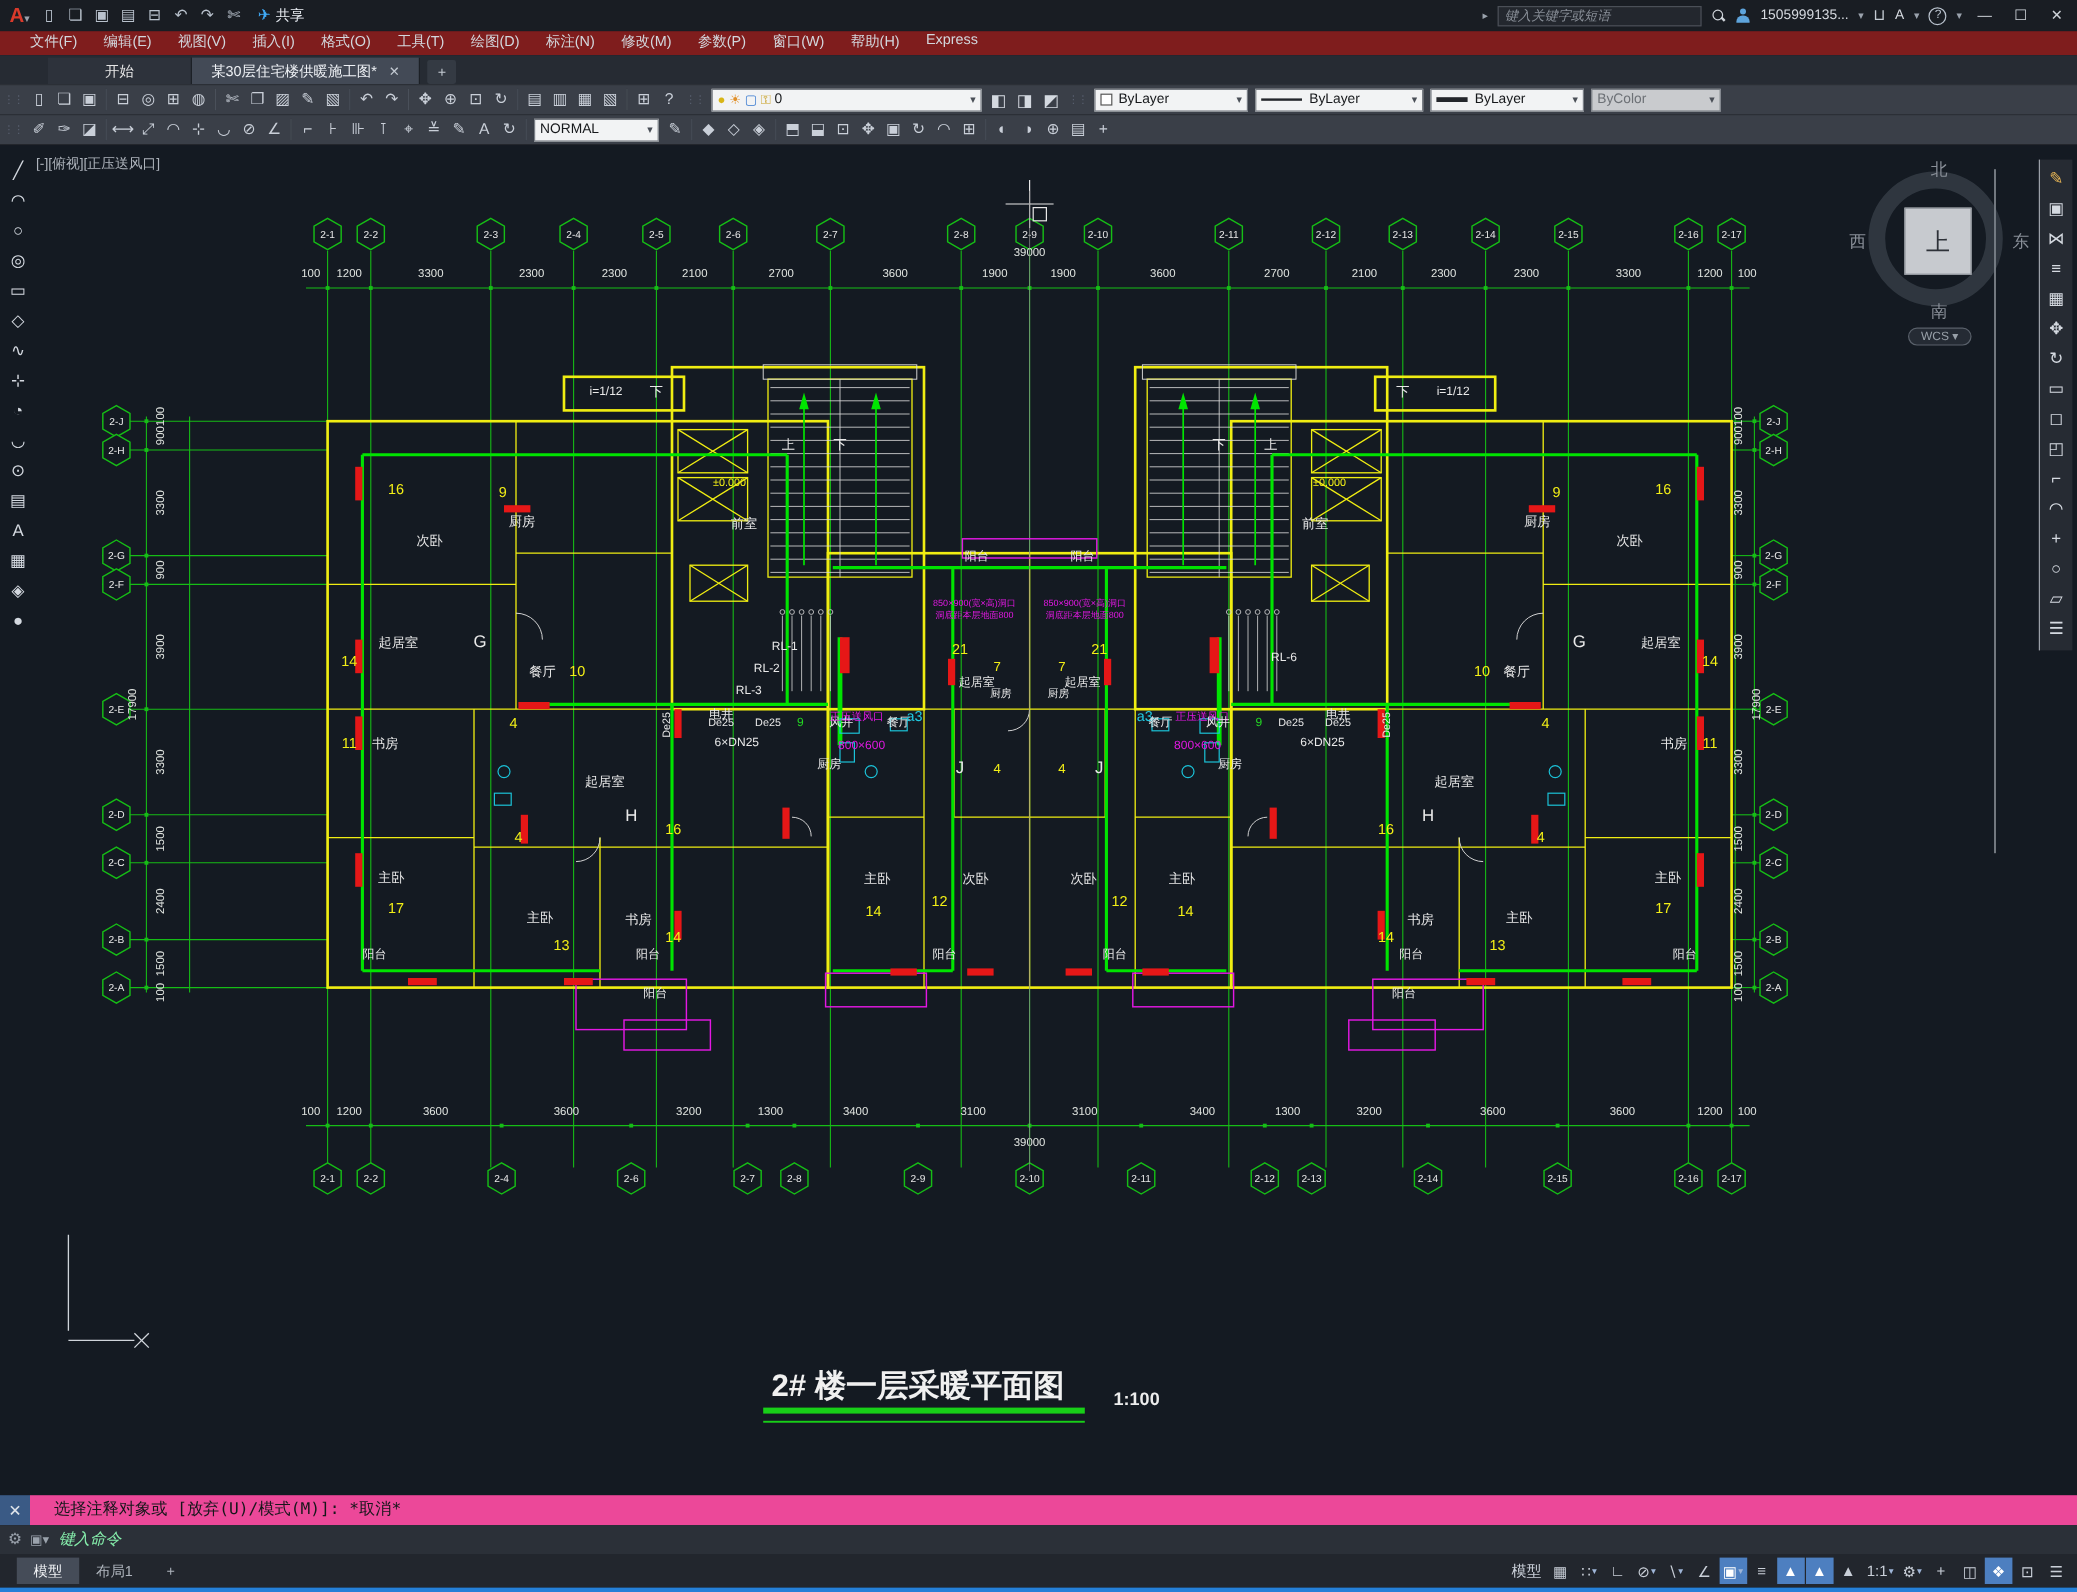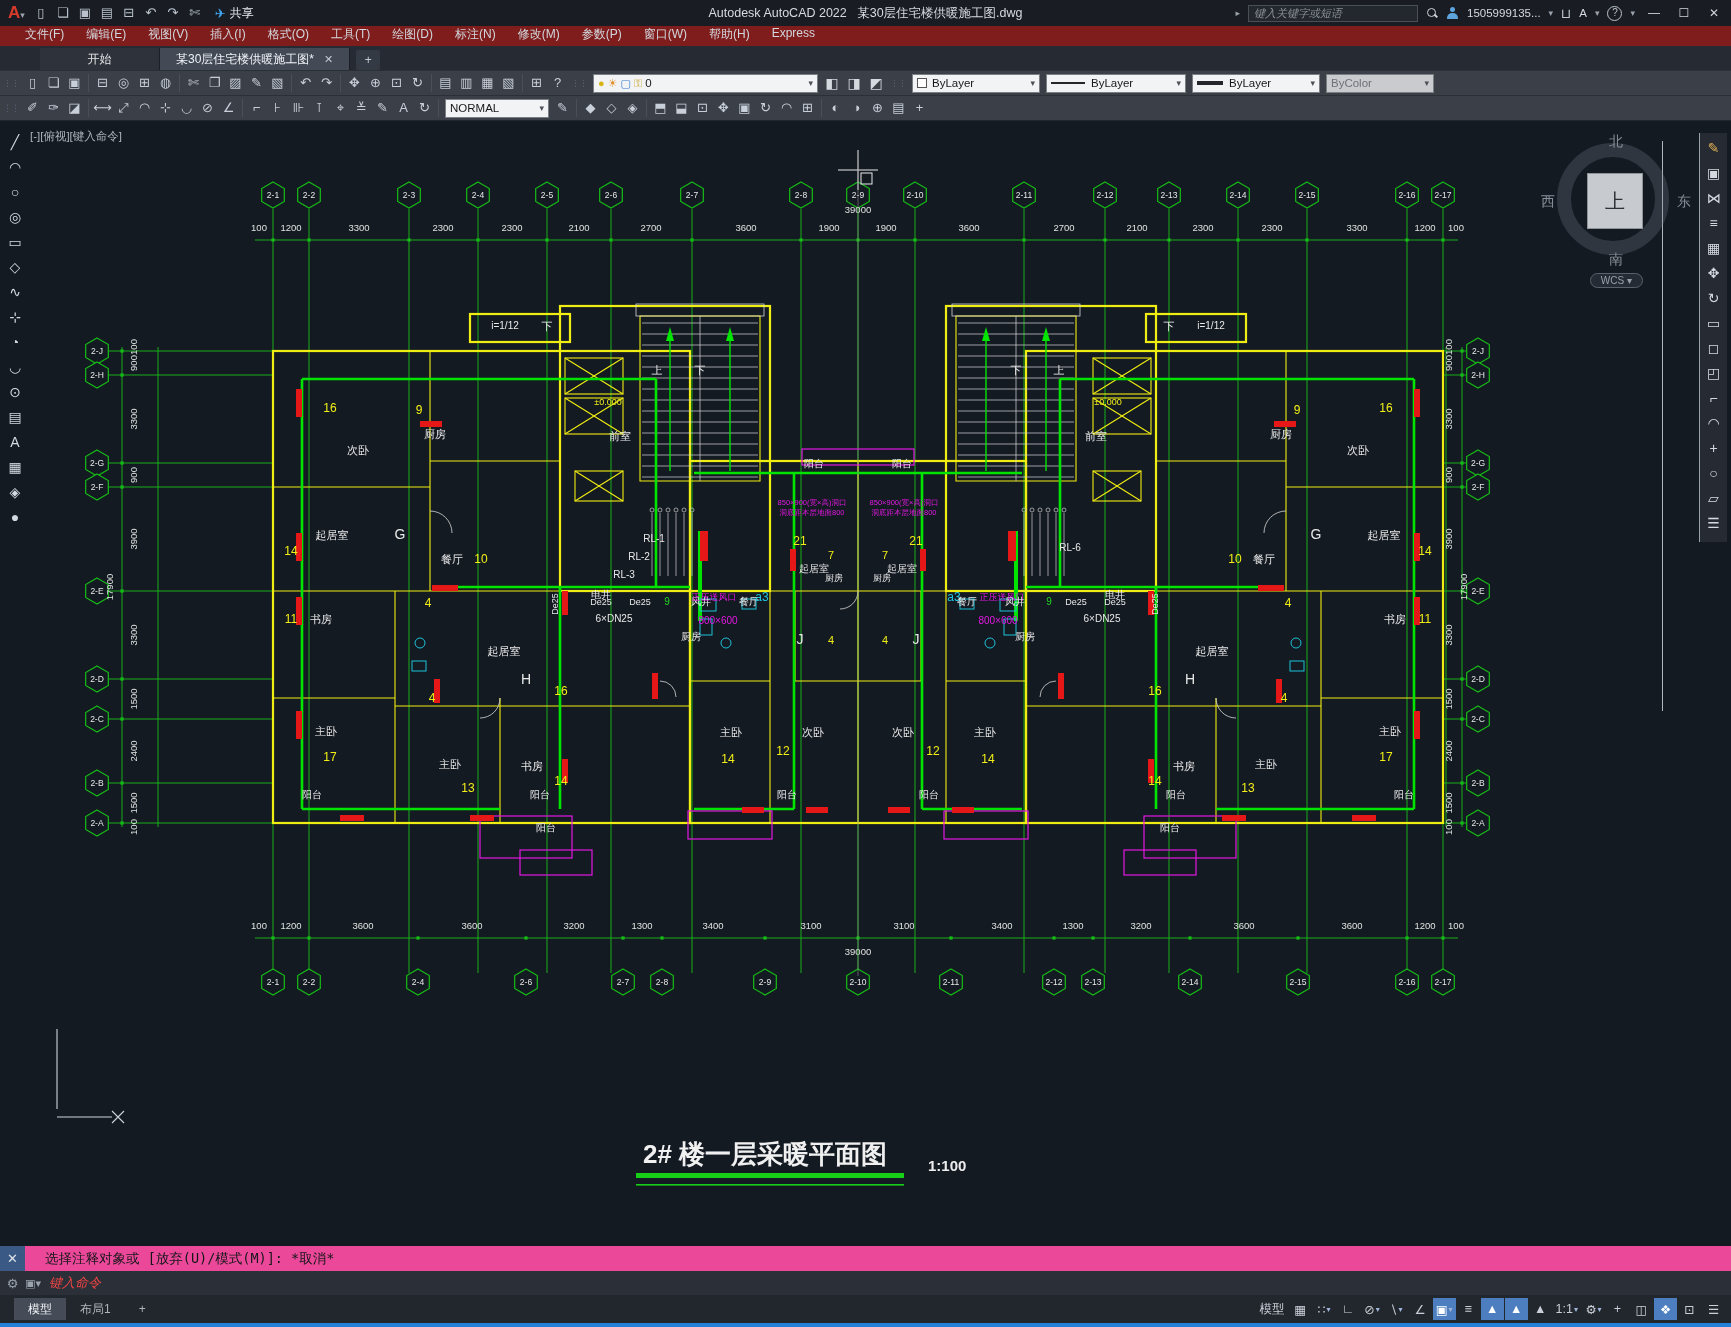--- a/index.html
+++ b/index.html
@@ -86,21 +86,21 @@
     color:#98a0a8; font-size:10px; padding:1px 10px; background:rgba(70,76,86,.35); }
 
   
   #cmd1 { position:absolute; left:0; top:1246px; width:100%; height:25px; display:flex; }
   #cmd1-x { width:25px; background:#3a5a85; color:#dfe4ea; text-align:center; line-height:25px; font-size:13px; }
   #cmd1-text { flex:1; background:#ec4899; color:#15171a; font-size:13.5px; line-height:25px; padding-left:20px;
     font-family:"DejaVu Sans Mono","Liberation Mono",monospace; }
   #cmd2 { position:absolute; left:0; top:1271px; width:100%; height:24px; background:#2b3038; display:flex; align-items:center; }
   #cmd2-wrench { width:25px; color:#9aa2ac; text-align:center; font-size:13px; }
   #cmd2-ic { color:#9aa2ac; font-size:11px; margin-right:8px; }
-  #cmd2-prompt { color:#ef4444; font-size:13px; font-style:italic; font-family:Liberation Serif, serif; }
+  #cmd2-prompt { color:#86efac; font-size:13px; font-style:italic; font-family:Liberation Serif, serif; }
 
   
   #bottombar { position:absolute; left:0; top:1295px; width:100%; height:28px; background:#22262d; display:flex; align-items:center;justify-content:flex-end; }
   .ltab { height:22px; padding:0 14px; font-size:12px; display:flex; align-items:center; color:#aeb4bc; }
   .ltab.active { background:#454c58; color:#f0f2f5; }
   #bb-right { margin-left:auto; display:flex; align-items:center; gap:1px; padding-right:6px; }
   .sbi { min-width:23px; height:22px; padding:0 3px; color:#c9cfd8; font-size:12.5px; display:flex; align-items:center; justify-content:center; gap:1px; }
   .sbi.hl { background:#4d7fc0; color:#fff; }
   .sbi .carr { font-size:8px; color:#9fb6d8; }
   #bluestrip { position:absolute; left:0; top:1323px; width:100%; height:4px; background:#2580d8; }
@@ -117,23 +117,20 @@
         <span class="tbi">❏</span>
         <span class="tbi">▣</span>
         <span class="tbi">▤</span>
         <span class="tbi">⊟</span>
         <span class="tbi">↶</span>
         <span class="tbi">↷</span>
         <span class="tbi">✄</span>
       </span>
     <span class="share-ic">✈</span>
     <span class="share">共享</span>
-    <div id="title-center">
-      <span>Autodesk AutoCAD 2022</span>&nbsp;&nbsp;&nbsp;<span>某30层住宅楼供暖施工图.dwg</span>
-    </div>
     <div id="title-right">
       <span class="tiny">▸</span>
       <div id="search-box">
           <span>键入关键字或短语</span>
         </div>
       <span class="mag"></span>
       <span class="person"></span>
       <span class="acct">1505999135...</span>
         <span class="tiny">▾</span>
       <span class="cart">⊔</span>
@@ -853,21 +850,21 @@
         </g>
 
       <g>
         <text x="765" y="1042" text-anchor="middle" font-size="26" font-weight="bold" fill="#f0f0f0">2# 楼一层采暖平面图</text>
         <rect x="636" y="1052" width="268" height="5" fill="#18cf18"></rect>
         <rect x="636" y="1063" width="268" height="1.6" fill="#18cf18"></rect>
         <text x="928" y="1050" font-size="15" font-weight="bold" fill="#ececec">1:100</text>
       </g>
     </svg>
 
-    <div id="vp-label">[-][俯视][键入命令]</div>
+    <div id="vp-label">[-][俯视][正压送风口]</div>
 
     <div class="vstrip" id="lstrip">
         <span class="vtbi">╱</span>
         <span class="vtbi">◠</span>
         <span class="vtbi">○</span>
         <span class="vtbi">◎</span>
         <span class="vtbi">▭</span>
         <span class="vtbi">◇</span>
         <span class="vtbi">∿</span>
         <span class="vtbi">⊹</span>

